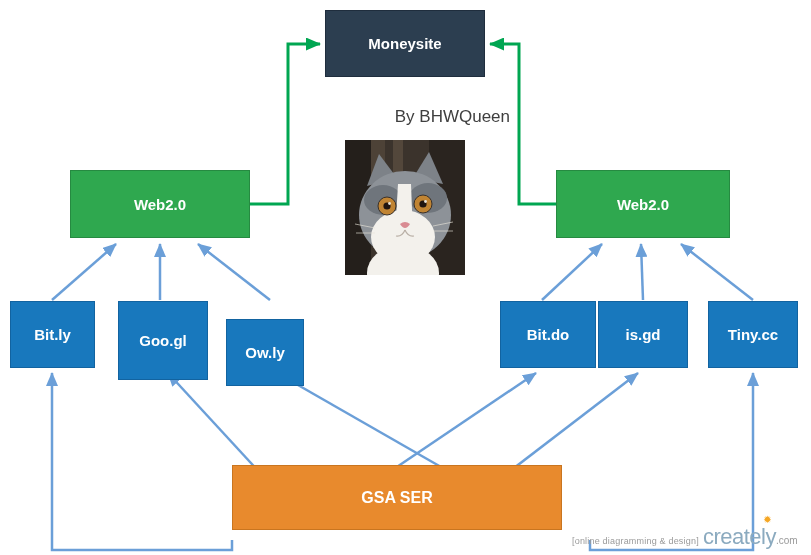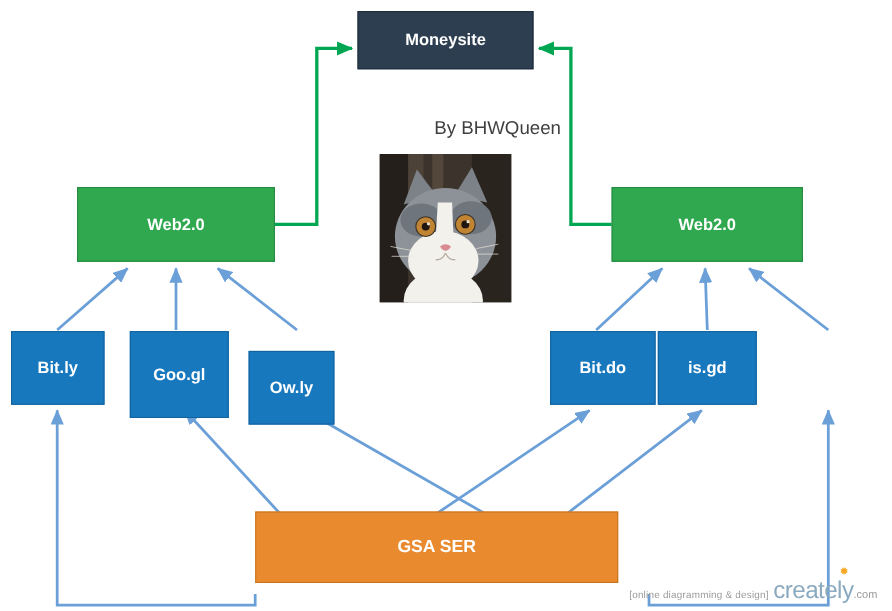--- a/index.html
+++ b/index.html
@@ -31,21 +31,21 @@
     display:flex;align-items:baseline;color:var(--watermark-gray);
   }
   .watermark .tagline{font-size:9px;letter-spacing:.2px;}
   .brand-wrap{position:relative;margin-left:4px;}
   .watermark .brand{font-size:22px;color:var(--creately);letter-spacing:-0.5px;}
   .watermark .suffix{font-size:10px;color:var(--watermark-gray);}
   .watermark .sun{
     position:absolute;right:26px;top:-10px;font-size:10px;color:var(--creately-sun);
   }
   
-  #n-moneysite{left:325px;top:10px;width:160px;height:53px;}
+  #n-moneysite{left:325px;top:10px;width:160px;height:67px;}
   #n-web20-left{left:70px;top:170px;width:180px;height:68px;}
   #n-web20-right{left:556px;top:170px;width:174px;height:68px;}
   #n-bitly{left:10px;top:301px;width:85px;height:67px;}
   #n-googl{left:118px;top:301px;width:90px;height:79px;}
   #n-owly{left:226px;top:301px;width:78px;height:67px;margin-top:18px;}
   #n-bitdo{left:500px;top:301px;width:96px;height:67px;}
   #n-isgd{left:598px;top:301px;width:90px;height:67px;}
   #n-tinycc{left:708px;top:301px;width:90px;height:67px;}
   #n-gsa{left:232px;top:465px;width:330px;height:65px;}
 </style>
@@ -136,18 +136,21 @@
   </div>
   <div id="n-owly" class="node blue">
     <span>Ow.ly</span>
   </div>
   <div id="n-bitdo" class="node blue">
     <span>Bit.do</span>
   </div>
   <div id="n-isgd" class="node blue">
     <span>is.gd</span>
   </div>
+  <div id="n-tinycc" class="node blue">
+    <span>Tiny.cc</span>
+  </div>
 
   <div id="n-gsa" class="node orange">
     <span>GSA SER</span>
   </div>
 
 </div>
 
 </body></html>

